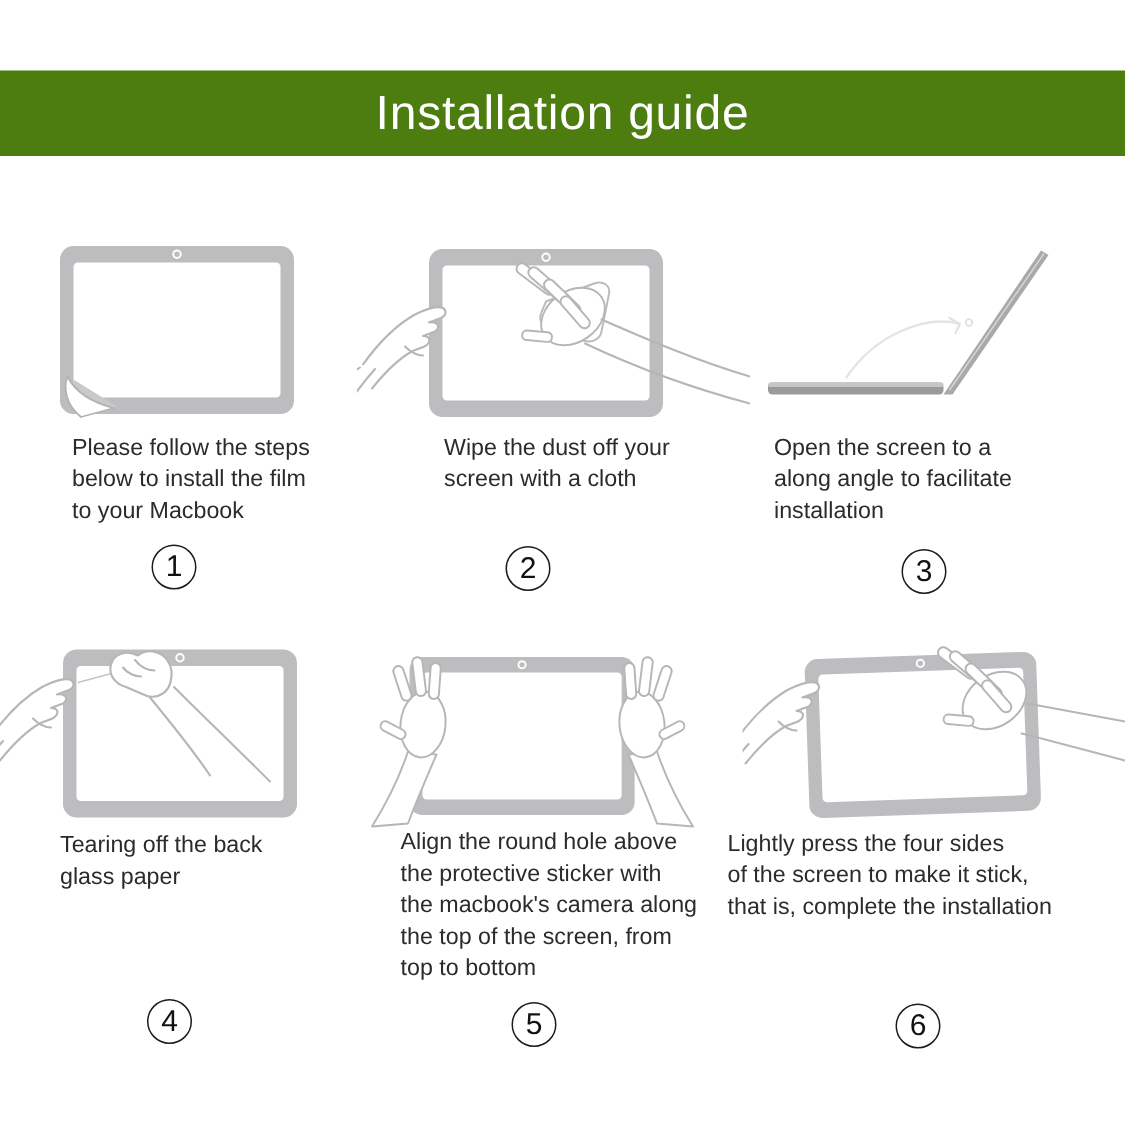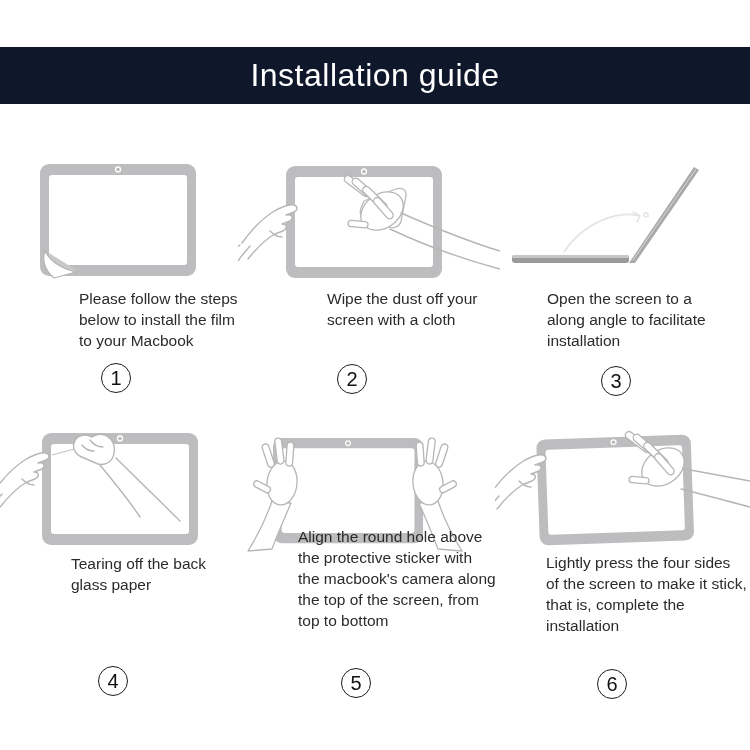--- a/index.html
+++ b/index.html
@@ -8,41 +8,40 @@
     width: 750px;
     height: 750px;
     background: #ffffff;
     font-family: "Liberation Sans", sans-serif;
     overflow: hidden;
   }
   .banner {
     position: absolute;
     left: 0; top: 47px;
     width: 750px; height: 57px;
-    background: #0f172a;
+    background: #4d7c0f;
     display: flex;
     align-items: center;
     justify-content: center;
   }
   .banner h1 {
     margin: 0;
     font-size: 32px;
     font-weight: 400;
     color: #ffffff;
     letter-spacing: 0.5px;
   }
   .step { position: static; }
   .illus { position: absolute; display:block; }
   .caption {
     position: absolute;
     font-size: 15.5px;
     line-height: 21px;
     color: #2b2b2b;
     white-space: pre-line;
-    margin-left: 31px;
   }
   .num {
     position: absolute;
     width: 30px; height: 30px;
     border: 1.6px solid #1c1c1c;
     border-radius: 50%;
     display: flex;
     align-items: center;
     justify-content: center;
     font-size: 20px;
@@ -160,21 +159,21 @@
       <span>4</span>
     </div>
   </div>
 
   <div class="step">
     <svg class="illus" style="left:230px;top:425px;width:270px;height:135px" viewBox="0 0 270 135">
       <use href="#tablet" transform="translate(43,13) scale(0.962,0.94)"></use>
       <use href="#corner-hand" transform="translate(14,2)"></use>
       <use href="#corner-hand" transform="translate(236,2) scale(-1,1)"></use>
     </svg>
-    <div class="caption" style="left:267px;top:526px">Align the round hole above
+    <div class="caption" style="left:267px;top:551px">Align the round hole above
 the protective sticker with
 the macbook's camera along
 the top of the screen, from
 top to bottom</div>
     <div class="num" style="left:341px;top:668px">
       <span>5</span>
     </div>
   </div>
 
   <div class="step">
@@ -182,21 +181,21 @@
       <g transform="rotate(-2 120 65)">
         <use href="#tablet" transform="translate(43,12) scale(0.99,0.946)"></use>
       </g>
       <use href="#grip-hand" transform="translate(-4,30)"></use>
       <use href="#palm-hand" transform="translate(124,4)"></use>
       <g fill="none" stroke="#b6b6b6" stroke-width="1.4" stroke-linecap="round">
         <path d="M190,44 C212,48 234,52 255,56"></path>
         <path d="M186,64 C210,70 232,76 255,82"></path>
       </g>
     </svg>
-    <div class="caption" style="left:515px;top:552px">Lightly press the four sides
+    <div class="caption" style="left:485px;top:552px">Lightly press the four sides
 of the screen to make it stick,
 that is, complete the installation</div>
     <div class="num" style="left:597px;top:669px">
       <span>6</span>
     </div>
   </div>
 
 </div>
 
 </body></html>

